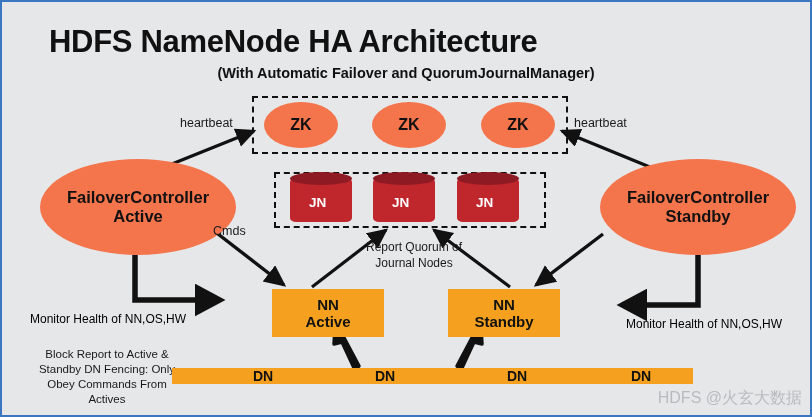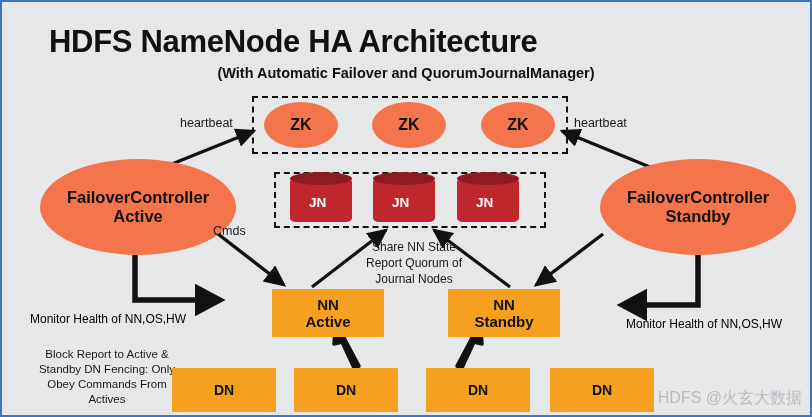--- a/index.html
+++ b/index.html
@@ -76,21 +76,21 @@
   #jn3{left:455px;}
   
   .obox{
     background:#f5a11f;
     display:flex;align-items:center;justify-content:center;
     text-align:center;color:#111;font-weight:bold;line-height:1.15;
   }
   .nn{width:112px;height:48px;font-size:15px;top:287px;}
   #nn-active{left:270px;}
   #nn-standby{left:446px;}
-  .dn{width:104px;height:44px;font-size:14px;top:366px;}
+  .dn{width:104px;height:16px;font-size:14px;top:366px;padding-left:39px;}
   #dn1{left:170px;}
   #dn2{left:292px;}
   #dn3{left:424px;}
   #dn4{left:548px;}
   
   .lbl-txt{font-size:12.5px;color:#1a1a1a;}
   #hb-left{left:178px;top:114px;}
   #hb-right{left:572px;top:114px;}
   #cmds{left:211px;top:222px;}
   #share-txt{
@@ -166,21 +166,20 @@
   <div class="abs cyl" id="jn2">
     <div class="top"></div>
     <div class="lbl">JN</div>
   </div>
   <div class="abs cyl" id="jn3">
     <div class="top"></div>
     <div class="lbl">JN</div>
   </div>
 
   <div class="abs" id="share-txt">
-    <div>Share NN State</div>
     <div>Report Quorum of</div>
     <div>Journal Nodes</div>
   </div>
 
   <div class="abs ellipse fc" id="fc-active">
     <div>
       <div>FailoverController</div>
       <div>Active</div>
     </div>
   </div>

